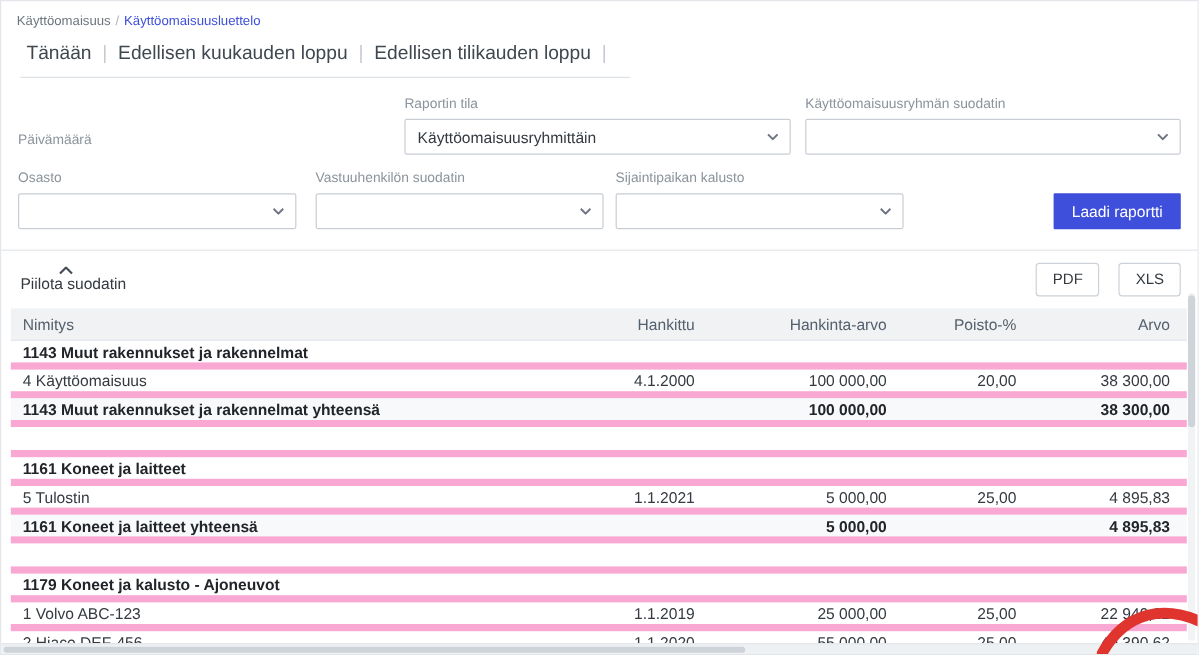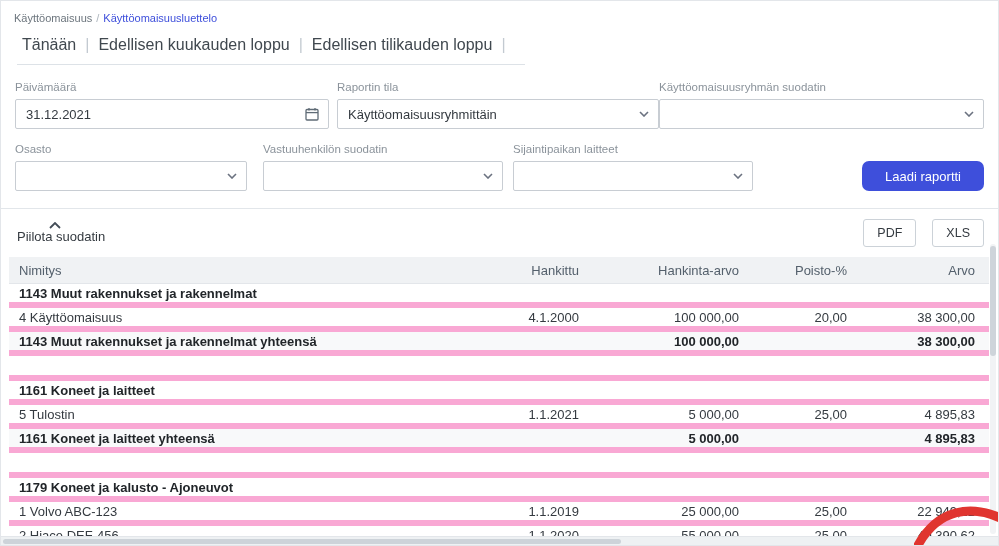--- a/index.html
+++ b/index.html
@@ -55,33 +55,33 @@
   }
   .control input {
     border: none; outline: none; width: 100%;
     font-family: inherit; font-size: 13px; color: #343a40; background: transparent;
   }
   .control .value { font-size: 13px; color: #343a40; white-space: nowrap; overflow: hidden; }
   .control svg { position: absolute; right: 9px; top: 50%; transform: translateY(-50%); }
 
   .w-date { width: 314px; }
   .w-report { width: 322px; margin-left: 8px; }
-  .w-group { flex: 1; }
+  .w-group { flex: 1; margin-left: 12px; }
   .w-dept { width: 232px; }
   .w-resp { width: 240px; margin-left: 16px; }
   .w-loc { width: 240px; margin-left: 10px; }
 
   .spacer { flex: 1; }
   .btn-primary {
     height: 30px;
-    padding: 0 23px;
+    padding: 0 15px;
     background: #3e4fdb;
     color: #fff;
     border: none;
-    border-radius: 7px;
+    border-radius: 1px;
     font-family: inherit;
     font-size: 13px;
     cursor: pointer;
     margin-right: 0;
   }
 
   .divider { border-top: 1px solid #e2e6ea; margin-top: 17px; }
 
   
   .toolbar { display: flex; align-items: center; padding: 10px 14px 8px 16px; }
@@ -142,29 +142,20 @@
 
   <div>
     <div class="quicklinks">
       <a>Tänään</a><span class="pipe">|</span><a>Edellisen kuukauden loppu</a><span class="pipe">|</span><a>Edellisen tilikauden loppu</a><span class="pipe">|</span>
     </div>
   </div>
 
   <div class="filter-row r1">
     <div class="field w-date">
       <span class="lbl">Päivämäärä</span>
-      <div class="control">
-        <input value="31.12.2021" style="">
-        <svg width="14" height="14" viewBox="0 0 14 14" fill="none" stroke="#5f6b76" stroke-width="1.3">
-          <rect x="1" y="2.5" width="12" height="10.5" rx="1"></rect>
-          <line x1="1" y1="5.6" x2="13" y2="5.6"></line>
-          <line x1="4" y1="1" x2="4" y2="3.5"></line>
-          <line x1="10" y1="1" x2="10" y2="3.5"></line>
-        </svg>
-      </div>
     </div>
     <div class="field w-report">
       <span class="lbl">Raportin tila</span>
       <div class="control">
         <span class="value">Käyttöomaisuusryhmittäin</span>
         <svg width="10" height="6" viewBox="0 0 10 6" fill="none" stroke="#6b7280" stroke-width="1.6">
             <polyline points="1,1 5,5 9,1"></polyline>
           </svg>
       </div>
     </div>
@@ -192,21 +183,21 @@
     <div class="field w-resp">
       <span class="lbl">Vastuuhenkilön suodatin</span>
       <div class="control">
         <span class="value"></span>
         <svg width="10" height="6" viewBox="0 0 10 6" fill="none" stroke="#6b7280" stroke-width="1.6">
             <polyline points="1,1 5,5 9,1"></polyline>
           </svg>
       </div>
     </div>
     <div class="field w-loc">
-      <span class="lbl">Sijaintipaikan laitteet</span>
+      <span class="lbl">Sijaintipaikan kalusto</span>
       <div class="control">
         <span class="value"></span>
         <svg width="10" height="6" viewBox="0 0 10 6" fill="none" stroke="#6b7280" stroke-width="1.6">
             <polyline points="1,1 5,5 9,1"></polyline>
           </svg>
       </div>
     </div>
     <div class="spacer"></div>
     <button class="btn-primary">Laadi raportti</button>
   </div>

